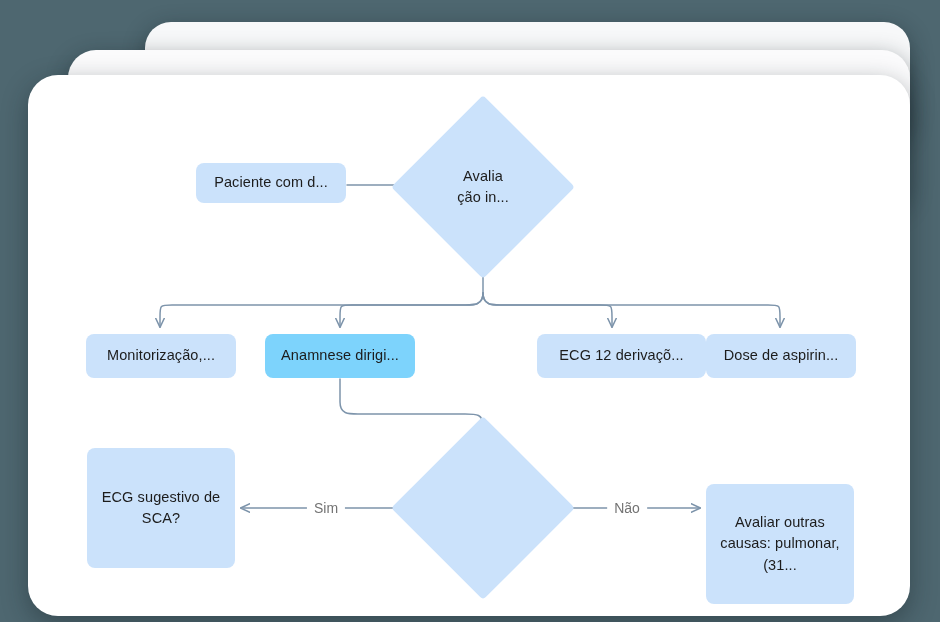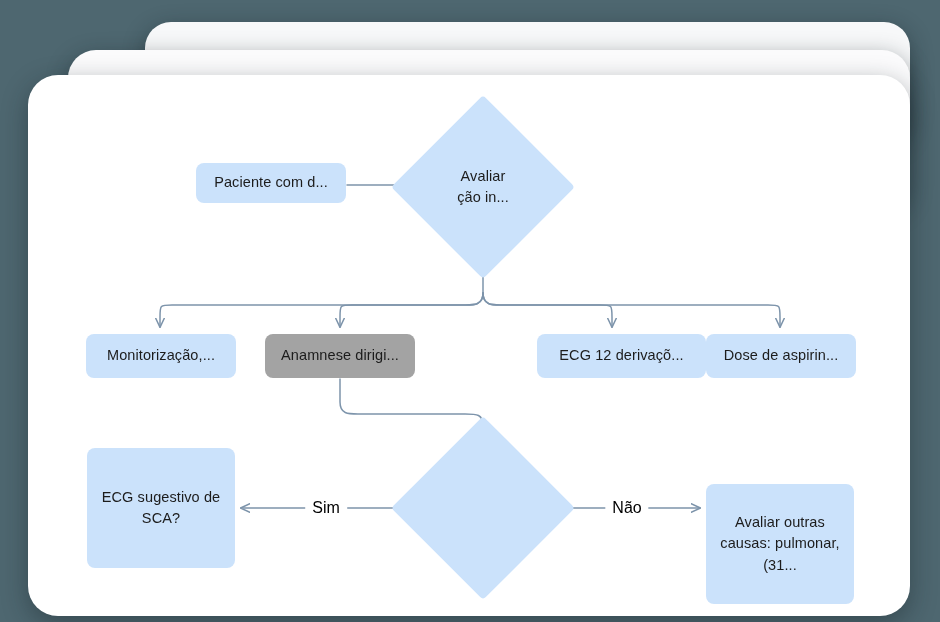--- a/index.html
+++ b/index.html
@@ -105,22 +105,22 @@
   }
   .diamond-label {
     position: relative;
     z-index: 2;
     width: 86%;
     white-space: pre-line;
   }
 
   .edge-label {
     position: absolute;
-    font-size: 16px;
-    color: #000000;
+    font-size: 14px;
+    color: #737373;
     background: #ffffff;
     padding: 0 7px;
     transform: translate(-50%, -50%);
     white-space: nowrap;
     line-height: 1;
   }
 </style>
 </head>
 <body style="background: rgb(78, 103, 112);">
 
@@ -155,29 +155,29 @@
         <path d="M 550 508 L 700 508" marker-end="url(#arrow)"></path>
       </g>
     </svg>
 
     <div class="node rect" style="left: 196px; top: 163px; width: 150px; height: 40px; background: rgb(203, 226, 251);">
       <span>Paciente com d...</span>
     </div>
 
     <div class="node diamond-wrap" style="left:418px; top:122px; width:130px; height:130px;">
       <span class="diamond-shape" style="background: rgb(203, 226, 251);"></span>
-      <span class="diamond-label">Avaliar
+      <span class="diamond-label">Avalia
 ção in...</span>
     </div>
 
     <div class="node rect" style="left: 86px; top: 334px; width: 150px; height: 44px; background: rgb(203, 226, 251);">
       <span>Monitorização,...</span>
     </div>
 
-    <div class="node rect" style="left: 265px; top: 334px; width: 150px; height: 44px; background: #a3a3a3;">
+    <div class="node rect" style="left: 265px; top: 334px; width: 150px; height: 44px; background: #7dd3fc;">
       <span>Anamnese dirigi...</span>
     </div>
 
     <div class="node rect" style="left: 537px; top: 334px; width: 169px; height: 44px; background: rgb(203, 226, 251);">
       <span>ECG 12 derivaçõ...</span>
     </div>
 
     <div class="node rect" style="left: 706px; top: 334px; width: 150px; height: 44px; background: rgb(203, 226, 251); text-align: center;">
       <span>Dose de aspirin...</span>
     </div>

